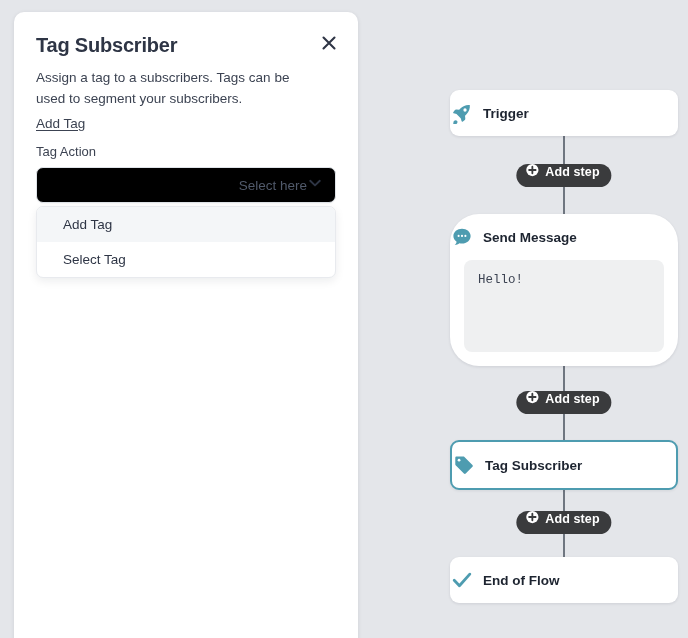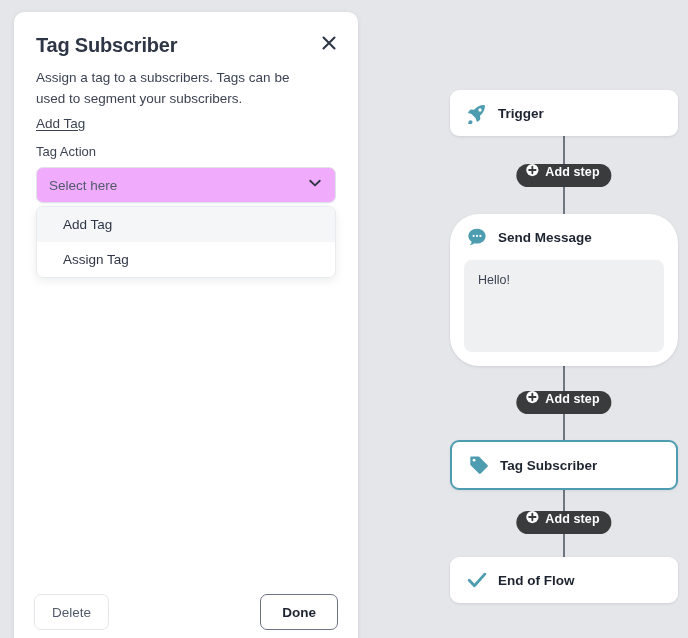--- a/index.html
+++ b/index.html
@@ -86,26 +86,27 @@
     font-size: 13px;
     color: #3c4352;
     margin-bottom: 8px;
   }
 
   .select-control {
     position: relative;
     height: 36px;
     border: 1px solid #dfe3e8;
     border-radius: 7px;
-    background: #f0abfc;
+    background: #000000;
     display: flex;
     align-items: center;
     padding: 16px 12px;
     cursor: pointer;
     box-shadow: 0 1px 1px rgba(16,24,40,0.03);
+    text-align: right;
   }
 
   .select-value {
     font-size: 13.5px;
     color: #515a6b;
     flex: 1;
   }
 
   .chevron { display: block; }
 
@@ -198,38 +199,39 @@
   }
   .flow-node.selected {
     border: 2px solid #4e9cb0;
     box-shadow: 0 1px 3px rgba(16,24,40,0.08);
   }
 
   .node-head {
     display: flex;
     align-items: center;
     gap: 10px;
-    padding: 0 16px;
+    padding: 0 1px;
     height: 46px;
   }
   .node-title {
     font-size: 13.5px;
     font-weight: bold;
     color: #1d2430;
   }
   .node-icon { display: flex; align-items: center; flex: 0 0 auto; }
 
   .msg-bubble {
     margin: 0 14px 14px 14px;
     background: #eff0f1;
     border-radius: 8px;
     height: 92px;
     padding: 13px 14px;
     font-size: 12.5px;
     color: #3c4352;
+    font-family: Liberation Mono, monospace;
   }
 
   .add-step-pill {
     position: absolute;
     left: 50%;
     transform: translateX(-50%);
     height: 23px;
     background: #3a3b3d;
     border-radius: 12px;
     display: flex;
@@ -274,28 +276,24 @@
       <span class="select-value" title="Select here">Select here</span>
       <span class="chevron">
         <svg width="16" height="16" viewBox="0 0 16 16">
           <path d="M3.2 5.8 L8 10.4 L12.8 5.8" fill="none" stroke="#2e3545" stroke-width="1.9" stroke-linecap="round" stroke-linejoin="round"></path>
         </svg>
       </span>
     </div>
 
     <div class="dropdown-menu">
       <div class="dropdown-option is-active">Add Tag</div>
-      <div class="dropdown-option">Assign Tag</div>
+      <div class="dropdown-option">Select Tag</div>
     </div>
   </div>
 
-  <div class="panel-footer">
-    <button class="btn btn-delete">Delete</button>
-    <button class="btn btn-done">Done</button>
-  </div>
 </div>
 
 <div id="flow-canvas">
   <div class="flow-inner">
 
     <div class="connector" style="top:136px; height:78px;"></div>
     <div class="connector" style="top:362px; height:78px;"></div>
     <div class="connector" style="top:485px; height:72px;"></div>
 
     <div class="flow-node" style="top:90px;">

